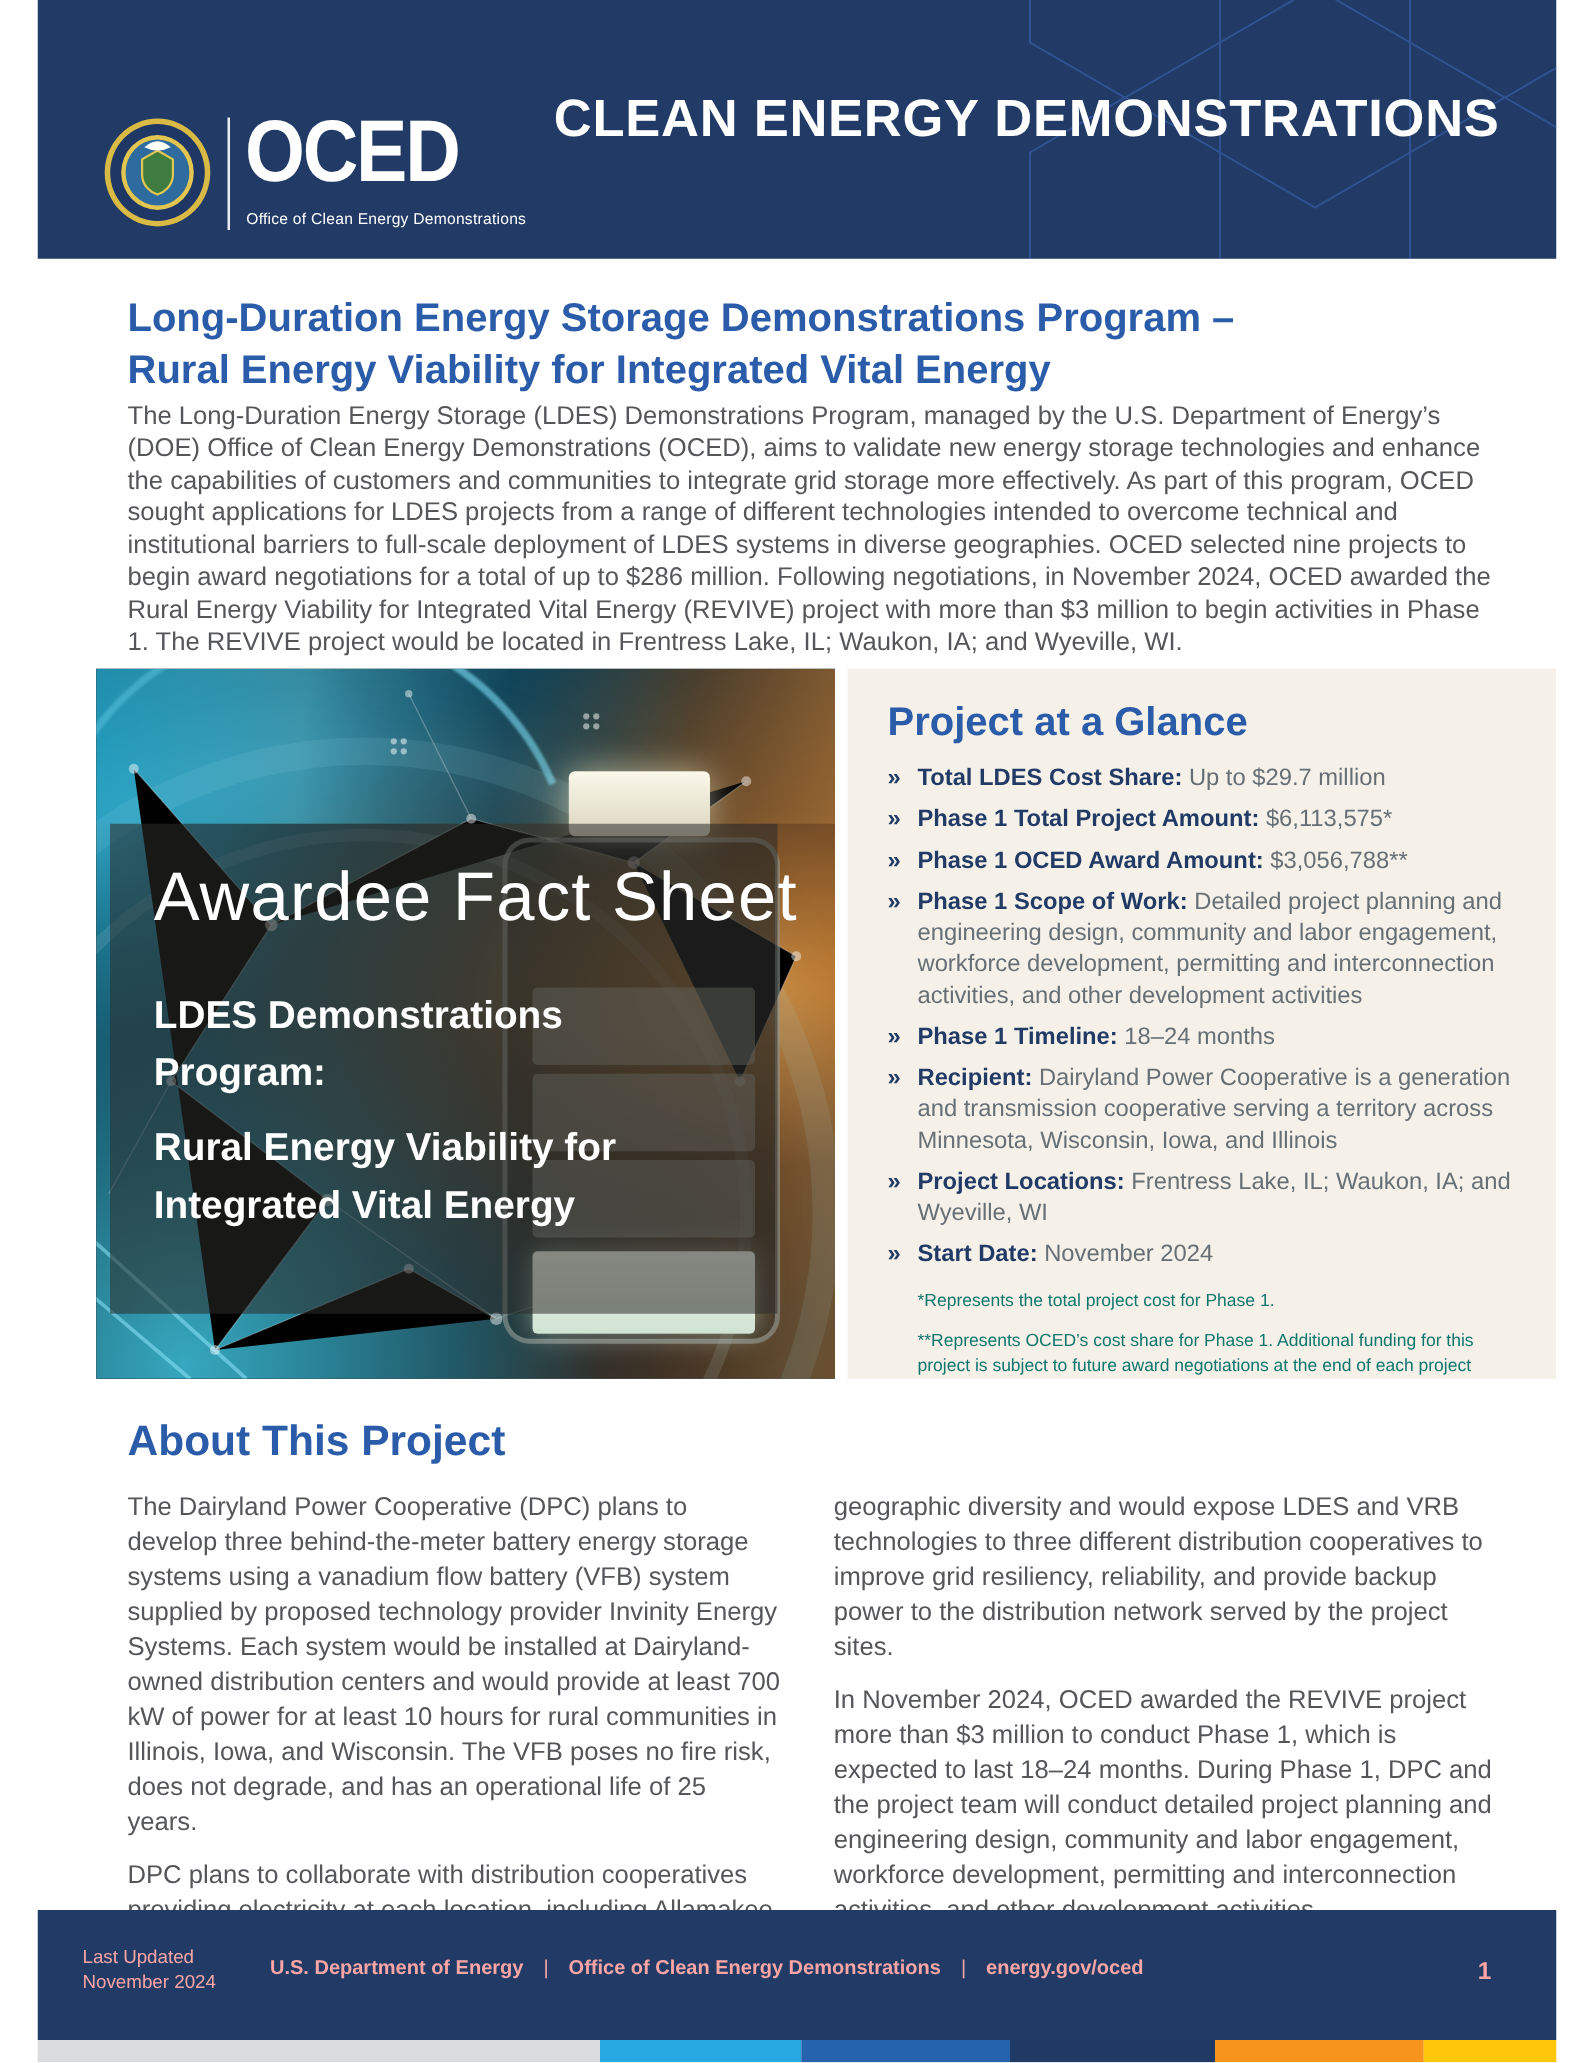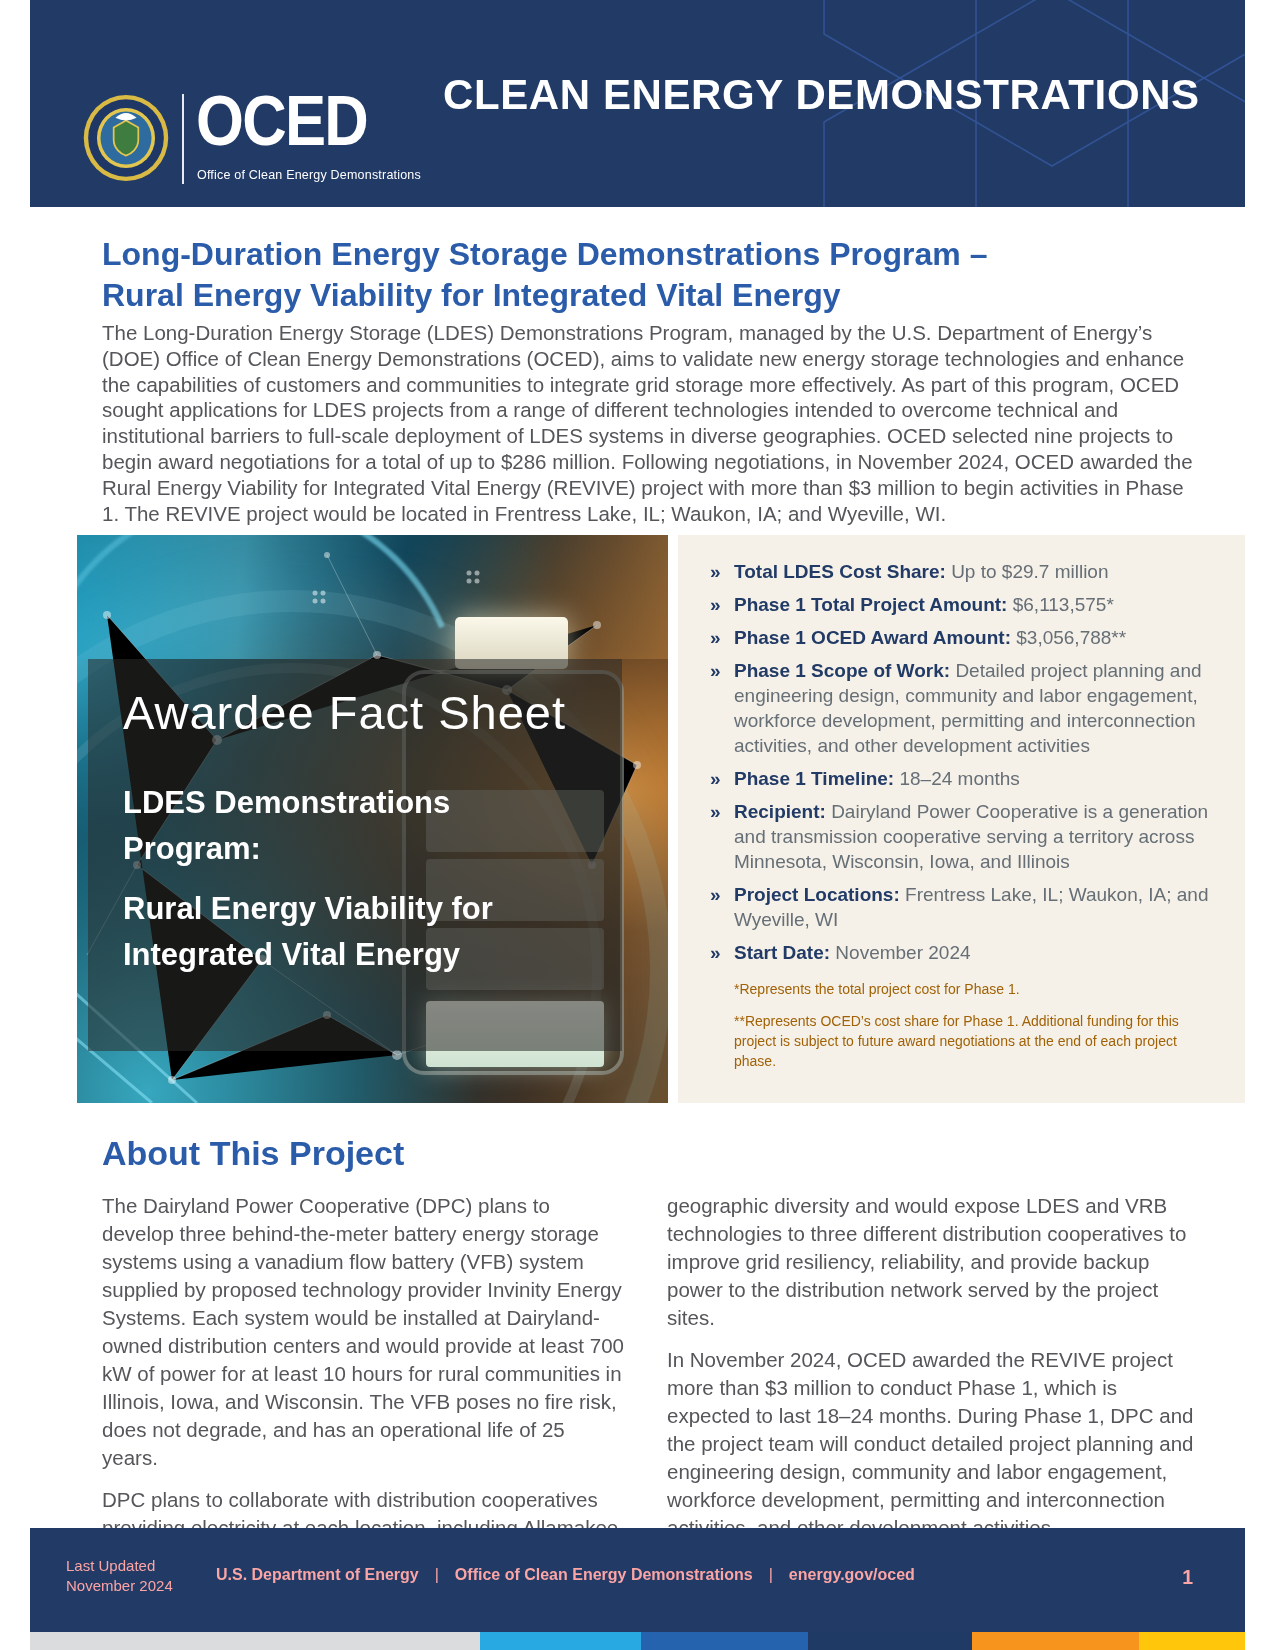--- a/index.html
+++ b/index.html
@@ -40,32 +40,32 @@
   .hero-net { position:absolute; inset:0; }
   .battery { position:absolute; left:325px; top:135px; width:222px; height:405px; border-radius:22px;
     border:4px solid rgba(190,198,192,0.45); background:rgba(20,24,22,0.32); }
   .battery-cap { position:absolute; left:378px; top:82px; width:113px; height:52px; border-radius:5px;
     background:linear-gradient(180deg,#fbf8ea,#d9d5bf); box-shadow:0 0 28px rgba(255,250,215,0.55); }
   .bat-seg { position:absolute; left:20px; width:178px; height:62px; border-radius:4px; background:rgba(165,168,160,0.45); }
   .bat-seg.s1 { top:116px; } .bat-seg.s2 { top:185px; } .bat-seg.s3 { top:254px; }
   .bat-seg.s4 { top:327px; height:66px; background:linear-gradient(180deg,#f4f6ec,#cfe3d2); box-shadow:0 0 24px rgba(235,255,240,0.5); }
   .hero-overlay { position:absolute; left:11px; top:124px; width:534px; height:392px; background:rgba(44,44,41,0.55); }
   .hero-text { position:absolute; left:46px; top:150px; color:#ffffff; }
-  .hero-title { font-size:47px; font-weight:normal; letter-spacing:1px; margin-bottom:40px; }
+  .hero-title { font-size:55px; font-weight:normal; letter-spacing:1px; margin-bottom:40px; }
   .hero-sub1 { width:370px; font-size:31px; line-height:46px; font-weight:bold; margin-bottom:14px; }
   .hero-sub2 { width:430px; font-size:31px; line-height:46px; font-weight:bold; }
 
   
   .glance { position:absolute; left:648px; top:535px; width:572px; height:568px; background:#F5F1E8; overflow:hidden; }
   .glance-inner { padding:24px 28px 0 32px; }
   .glance-title { font-size:32px; font-weight:bold; color:#2B5CA9; margin-bottom:14px; }
   .g-item { position:relative; padding-left:24px; margin-bottom:8px; font-size:19px; line-height:25px; color:#666E76; }
   .g-item .g-bullet { position:absolute; left:0; top:0; color:#213A66; font-weight:bold; }
   .g-item strong { color:#213A66; }
-  .g-note { margin:12px 0 0 24px; font-size:14px; line-height:20px; color:#a16207; }
+  .g-note { margin:12px 0 0 24px; font-size:14px; line-height:20px; color:#0f766e; }
   .g-note.first { margin-top:14px; }
   .glance-strip { position:absolute; left:1220px; top:535px; width:17px; height:568px; background:#213A66; }
 
   
   .about-title { position:absolute; left:72px; top:1134px; font-size:34px; font-weight:bold; color:#2B5CA9; }
   .about-col { position:absolute; top:1192px; }
   .about-col.c1 { left:72px; width:522px; }
   .about-col.c2 { left:637px; width:530px; }
   .about-col p { font-size:20.5px; line-height:28px; color:#55565A; margin-bottom:14px; }
 
@@ -179,20 +179,21 @@
     <div class="hero-overlay"></div>
     <div class="hero-text">
       <div class="hero-title">Awardee Fact Sheet</div>
       <div class="hero-sub1">LDES Demonstrations Program:</div>
       <div class="hero-sub2">Rural Energy Viability for Integrated Vital Energy</div>
     </div>
   </div>
 
   <div class="glance">
     <div class="glance-inner">
+      <h2 class="glance-title">Project at a Glance</h2>
 
       <p class="g-item">
         <span class="g-bullet">»</span>
         <strong>Total LDES Cost Share:</strong>
         <span>Up to $29.7 million</span>
       </p>
       <p class="g-item">
         <span class="g-bullet">»</span>
         <strong>Phase 1 Total Project Amount:</strong>
         <span>$6,113,575*</span>

